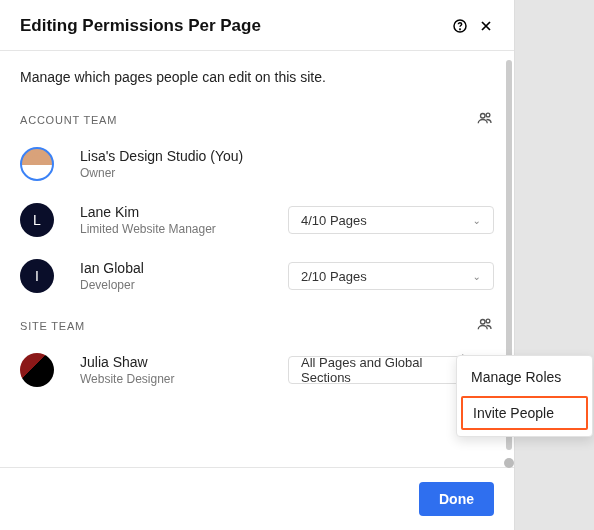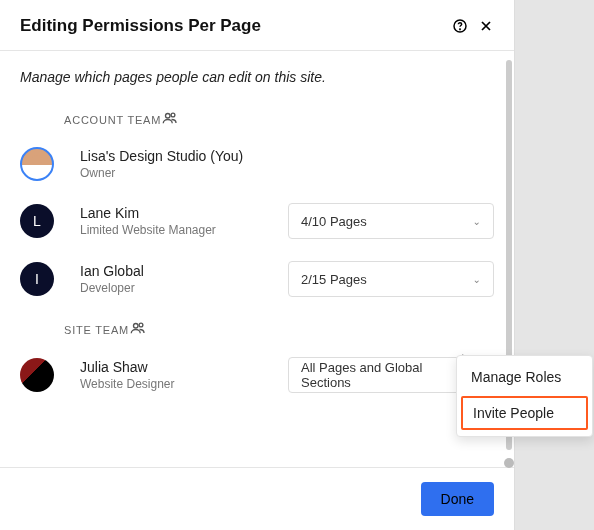--- a/index.html
+++ b/index.html
@@ -47,27 +47,26 @@
     .modal-body {
       flex: 1;
       overflow-y: auto;
       padding: 18px 20px 10px 20px;
       position: relative;
     }
     .description {
       font-size: 14px;
       color: #222;
       margin-bottom: 24px;
-      font-style: italic;
     }
     .section-header {
       display: flex;
+      justify-content: space-between;
       align-items: center;
       margin-bottom: 16px;
-      margin-left: 44px;
     }
     .section-label {
       font-size: 11px;
       letter-spacing: 0.8px;
       color: #666;
       font-weight: 500;
     }
     .people-icon {
       color: #555;
       cursor: pointer;
@@ -118,21 +117,21 @@
       font-size: 14px;
       color: #222;
       margin-bottom: 2px;
     }
     .member-role {
       font-size: 12px;
       color: #777;
     }
     .pages-select {
       width: 206px;
-      height: 36px;
+      height: 28px;
       border: 1px solid #ddd;
       border-radius: 4px;
       display: flex;
       align-items: center;
       justify-content: space-between;
       padding: 0 12px;
       font-size: 13px;
       color: #333;
       cursor: pointer;
       background: #fff;
@@ -151,26 +150,26 @@
     }
     .modal-footer {
       border-top: 1px solid #e5e5e5;
       padding: 14px 20px;
       display: flex;
       justify-content: flex-end;
       background: #fff;
     }
     .done-btn {
       background: #2f6fef;
-      color: #000000;
+      color: #ffffff;
       border: none;
       border-radius: 4px;
       padding: 9px 20px;
       font-size: 14px;
-      font-weight: 400;
+      font-weight: 700;
       cursor: pointer;
     }
     .scrollbar {
       position: absolute;
       right: 2px;
       top: 60px;
       width: 6px;
       height: 390px;
       background: #ccc;
       border-radius: 3px;
@@ -267,21 +266,21 @@
       </div>
     </div>
 
     <div class="member-row">
       <div class="avatar avatar-dark">I</div>
       <div class="member-info">
         <div class="member-name">Ian Global</div>
         <div class="member-role">Developer</div>
       </div>
       <div class="pages-select">
-        <span>2/15 Pages</span>
+        <span>2/10 Pages</span>
         <span class="chevron">⌄</span>
       </div>
     </div>
 
     <div class="section-header site-team-section">
       <div class="section-label">SITE TEAM</div>
       <span class="people-icon">
         <svg width="18" height="18" viewBox="0 0 24 24" fill="none" stroke="currentColor" stroke-width="1.8">
             <circle cx="9" cy="9" r="3"></circle>
             <path d="M3 19c0-3 3-5 6-5s6 2 6 5"></path>

